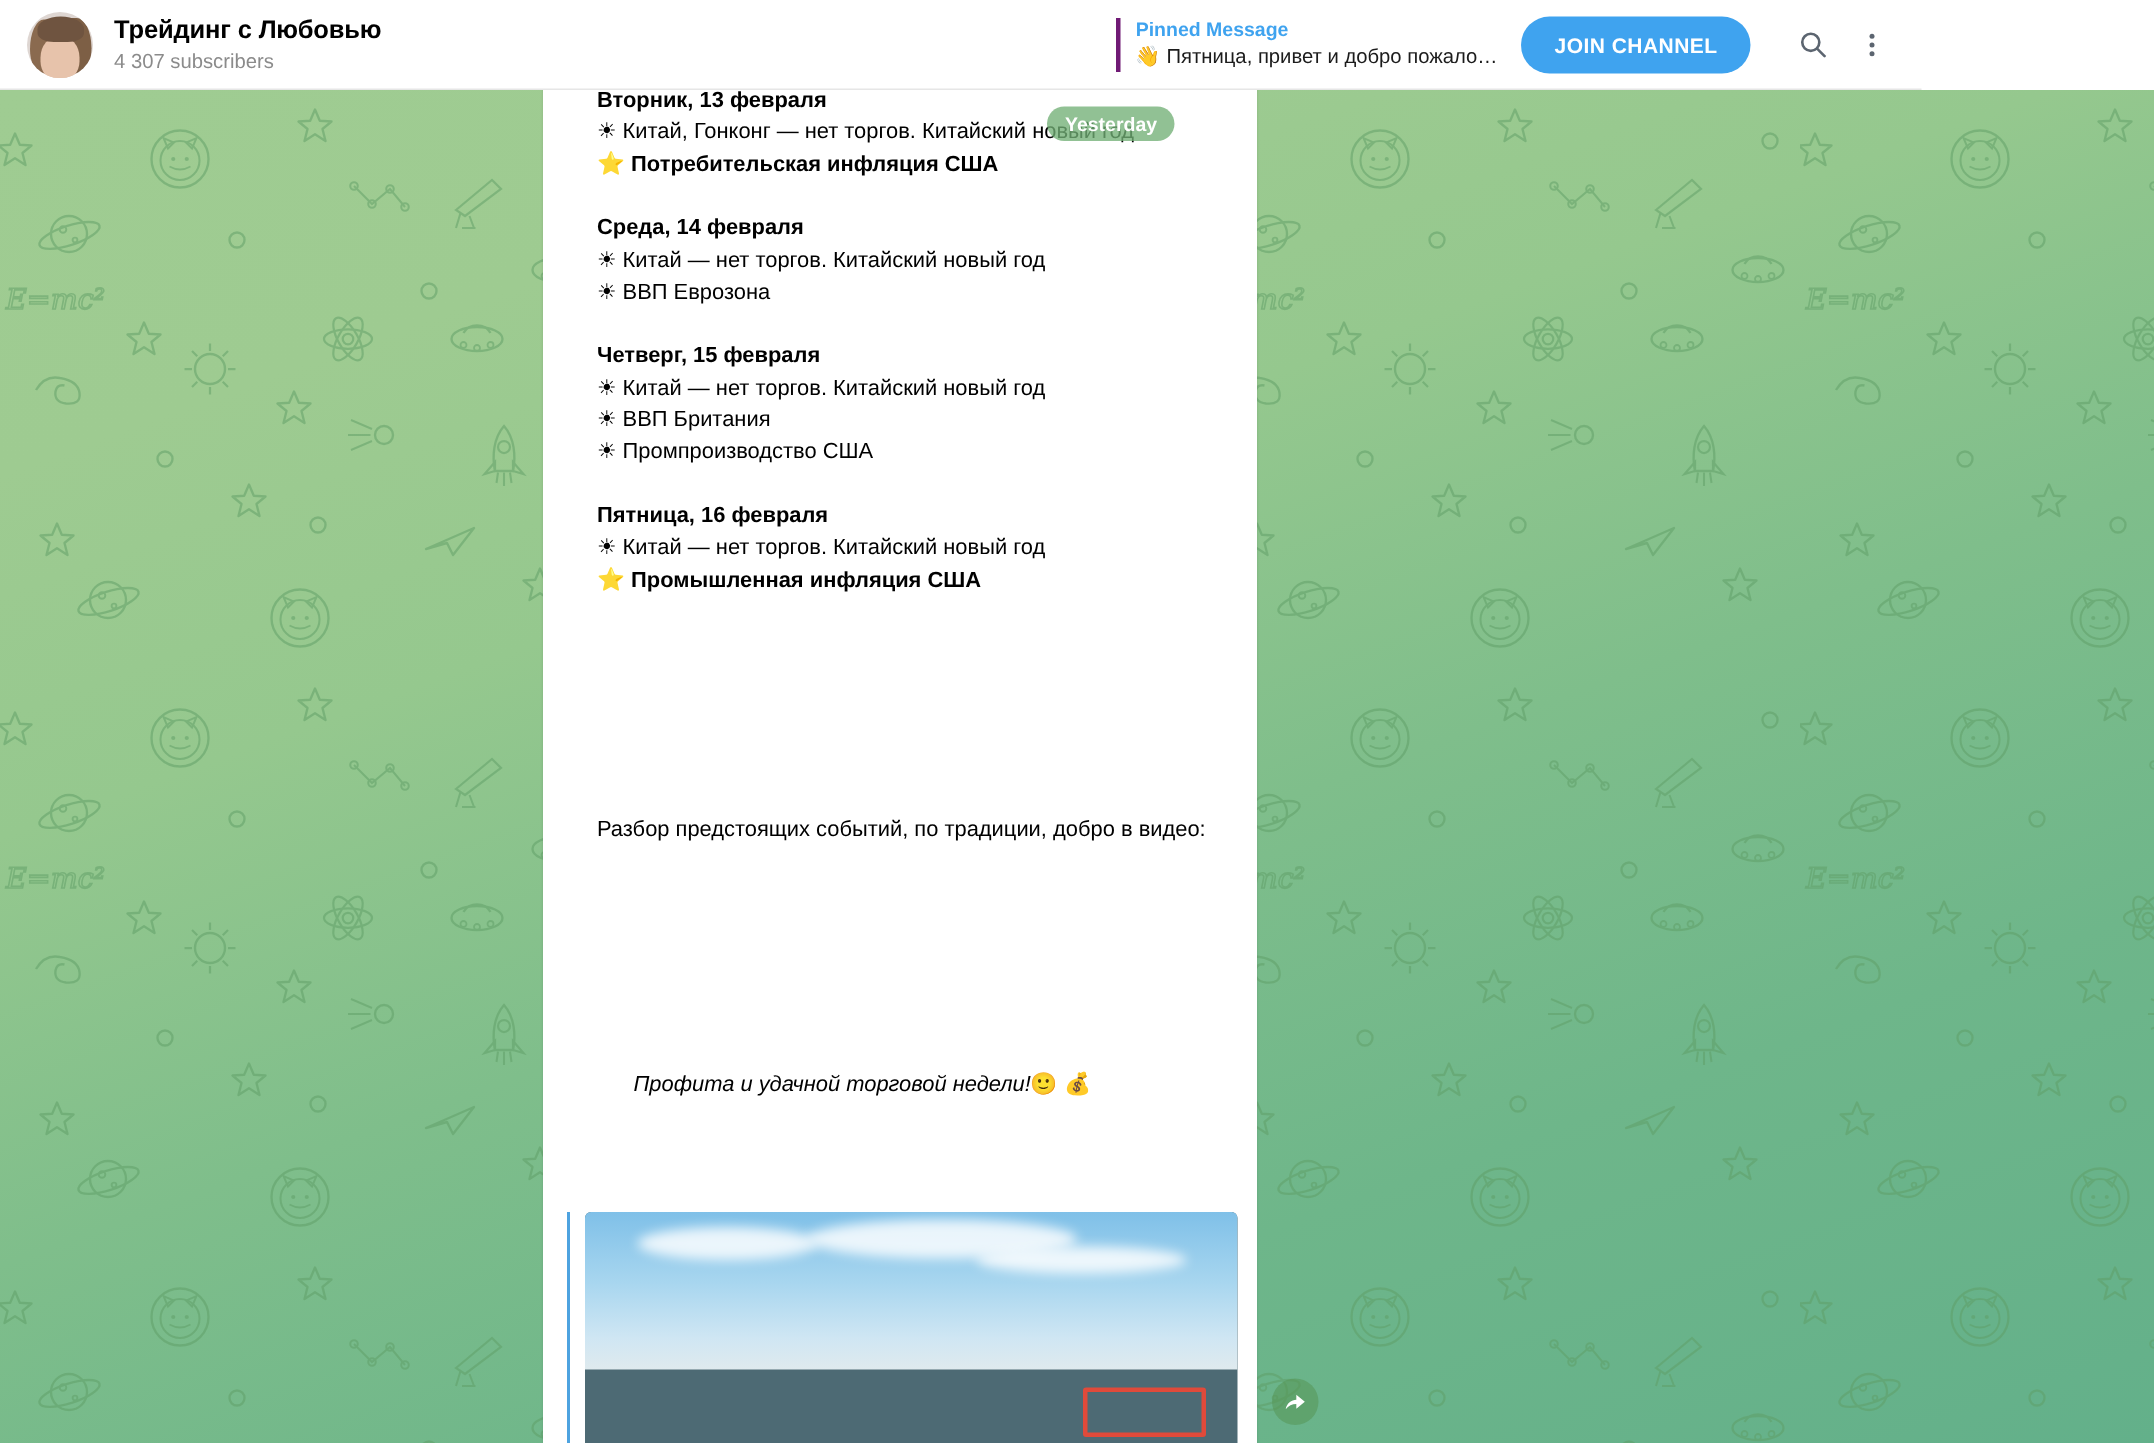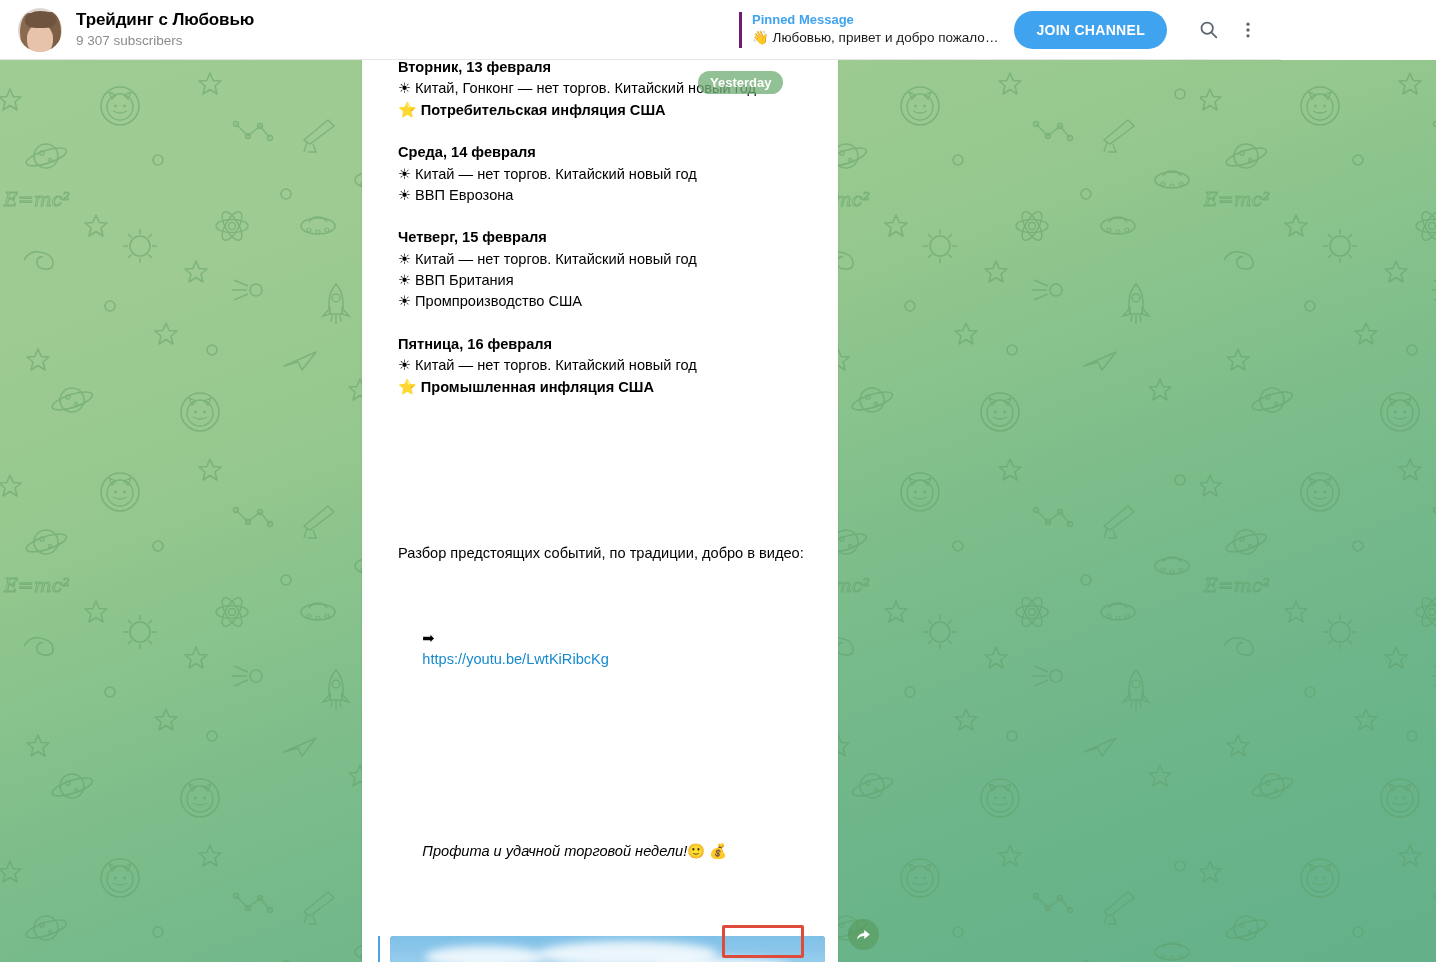--- a/index.html
+++ b/index.html
@@ -188,28 +188,28 @@
 <div class="header">
   <div class="avatar">
     <div class="hairL"></div>
       <div class="hairR"></div>
     <div class="neck"></div>
       <div class="skin"></div>
       <div class="hairTop"></div>
   </div>
   <div class="chan-text">
     <div class="chan-title">Трейдинг с Любовью</div>
-    <div class="chan-subs">9 307 subscribers</div>
+    <div class="chan-subs">4 307 subscribers</div>
   </div>
 
   <div class="hdr-right">
     <div class="pinned">
       <div class="pinned-col">
         <div class="pinned-title">Pinned Message</div>
-        <div class="pinned-text">👋 Любовью, привет и добро пожало…</div>
+        <div class="pinned-text">👋 Пятница, привет и добро пожало…</div>
       </div>
     </div>
     <button class="join-btn">JOIN CHANNEL</button>
     <div class="icon-btn">
       <svg width="21" height="21" viewBox="0 0 24 24" fill="none" stroke="#5c6570" stroke-width="2" stroke-linecap="round">
         <circle cx="10.5" cy="10.5" r="6.5"></circle>
           <line x1="15.5" y1="15.5" x2="21" y2="21"></line>
       </svg>
     </div>
     <div class="icon-btn">
@@ -334,24 +334,20 @@
 
 <div class="date-badge">Yesterday</div>
 
 <div class="msg">
 
   <div class="msgtext">
     <div id="schedule-blocks"><div class="day-head">Вторник, 13 февраля</div><div><span class="emo">☀</span><span> Китай, Гонконг — нет торгов. Китайский новый год</span></div><div><span class="emo-star">⭐</span><span style="font-weight: bold;"> Потребительская инфляция США</span></div><div class="spacer"></div><div class="day-head">Среда, 14 февраля</div><div><span class="emo">☀</span><span> Китай — нет торгов. Китайский новый год</span></div><div><span class="emo">☀</span><span> ВВП Еврозона</span></div><div class="spacer"></div><div class="day-head">Четверг, 15 февраля</div><div><span class="emo">☀</span><span> Китай — нет торгов. Китайский новый год</span></div><div><span class="emo">☀</span><span> ВВП Британия</span></div><div><span class="emo">☀</span><span> Промпроизводство США</span></div><div class="spacer"></div><div class="day-head">Пятница, 16 февраля</div><div><span class="emo">☀</span><span> Китай — нет торгов. Китайский новый год</span></div><div><span class="emo-star">⭐</span><span style="font-weight: bold;"> Промышленная инфляция США</span></div></div>
 
     <div class="big-spacer"></div>
     <div>Разбор предстоящих событий, по традиции, добро в видео:</div>
-    <div>
-      <span class="emo">➡</span>
-      <span class="link">https://youtu.be/LwtKiRibcKg</span>
-    </div>
 
     <div class="spacer"></div>
     <div>
       <span class="italic">Профита и удачной торговой недели!</span><span class="emo">🙂 💰</span>
     </div>
   </div>
 
   <div class="preview">
     <div class="thumb">
       <div class="sky"></div>

